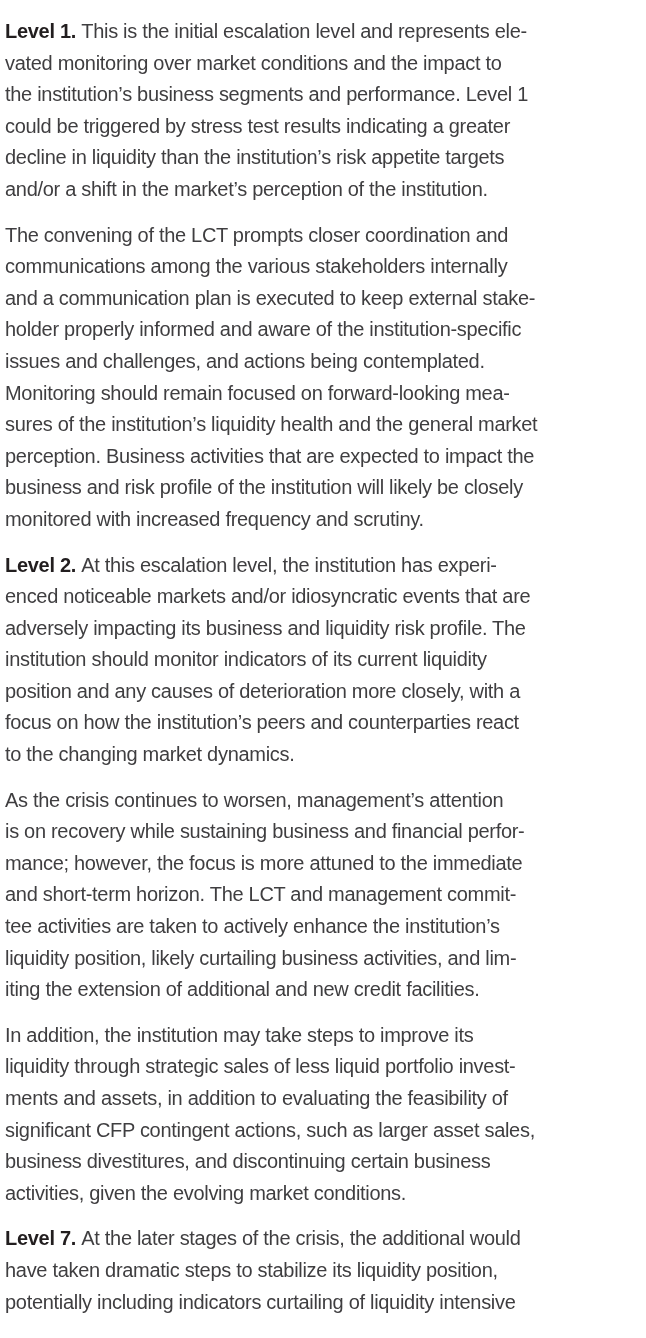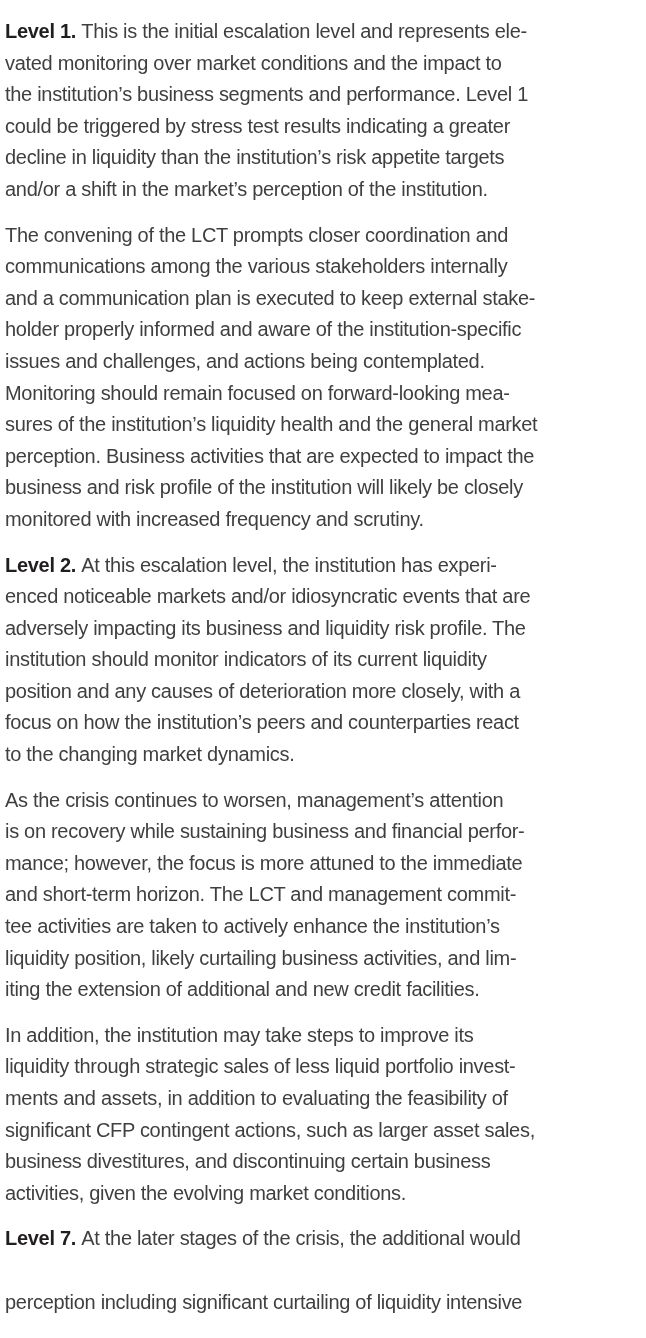--- a/index.html
+++ b/index.html
@@ -40,15 +40,15 @@
 </head>
 <body>
 
 <div class="page">
   <div id="doc-body">
       <p class="para"><strong>Level 1. </strong><span>This is the initial escalation level and represents ele-</span><br><span>vated monitoring over market conditions and the impact to</span><br><span>the institution’s business segments and performance. Level 1</span><br><span>could be triggered by stress test results indicating a greater</span><br><span>decline in liquidity than the institution’s risk appetite targets</span><br><span>and/or a shift in the market’s perception of the institution.</span></p>
       <p class="para"><span>The convening of the LCT prompts closer coordination and</span><br><span>communications among the various stakeholders internally</span><br><span>and a communication plan is executed to keep external stake-</span><br><span>holder properly informed and aware of the institution-specific</span><br><span>issues and challenges, and actions being contemplated.</span><br><span>Monitoring should remain focused on forward-looking mea-</span><br><span>sures of the institution’s liquidity health and the general market</span><br><span>perception. Business activities that are expected to impact the</span><br><span>business and risk profile of the institution will likely be closely</span><br><span>monitored with increased frequency and scrutiny.</span></p>
       <p class="para"><strong>Level 2. </strong><span>At this escalation level, the institution has experi-</span><br><span>enced noticeable markets and/or idiosyncratic events that are</span><br><span>adversely impacting its business and liquidity risk profile. The</span><br><span>institution should monitor indicators of its current liquidity</span><br><span>position and any causes of deterioration more closely, with a</span><br><span>focus on how the institution’s peers and counterparties react</span><br><span>to the changing market dynamics.</span></p>
       <p class="para"><span>As the crisis continues to worsen, management’s attention</span><br><span>is on recovery while sustaining business and financial perfor-</span><br><span>mance; however, the focus is more attuned to the immediate</span><br><span>and short-term horizon. The LCT and management commit-</span><br><span>tee activities are taken to actively enhance the institution’s</span><br><span>liquidity position, likely curtailing business activities, and lim-</span><br><span>iting the extension of additional and new credit facilities.</span></p>
       <p class="para"><span>In addition, the institution may take steps to improve its</span><br><span>liquidity through strategic sales of less liquid portfolio invest-</span><br><span>ments and assets, in addition to evaluating the feasibility of</span><br><span>significant CFP contingent actions, such as larger asset sales,</span><br><span>business divestitures, and discontinuing certain business</span><br><span>activities, given the evolving market conditions.</span></p>
-      <p class="para"><strong>Level 7. </strong><span>At the later stages of the crisis, the additional would</span><br><br><span>perception including significant curtailing of liquidity intensive</span><br></p>
+      <p class="para"><strong>Level 7. </strong><span>At the later stages of the crisis, the additional would</span><br><span>have taken dramatic steps to stabilize its liquidity position,</span><br><span>potentially including indicators curtailing of liquidity intensive</span><br></p>
     </div>
 </div>
 
 </body></html>

